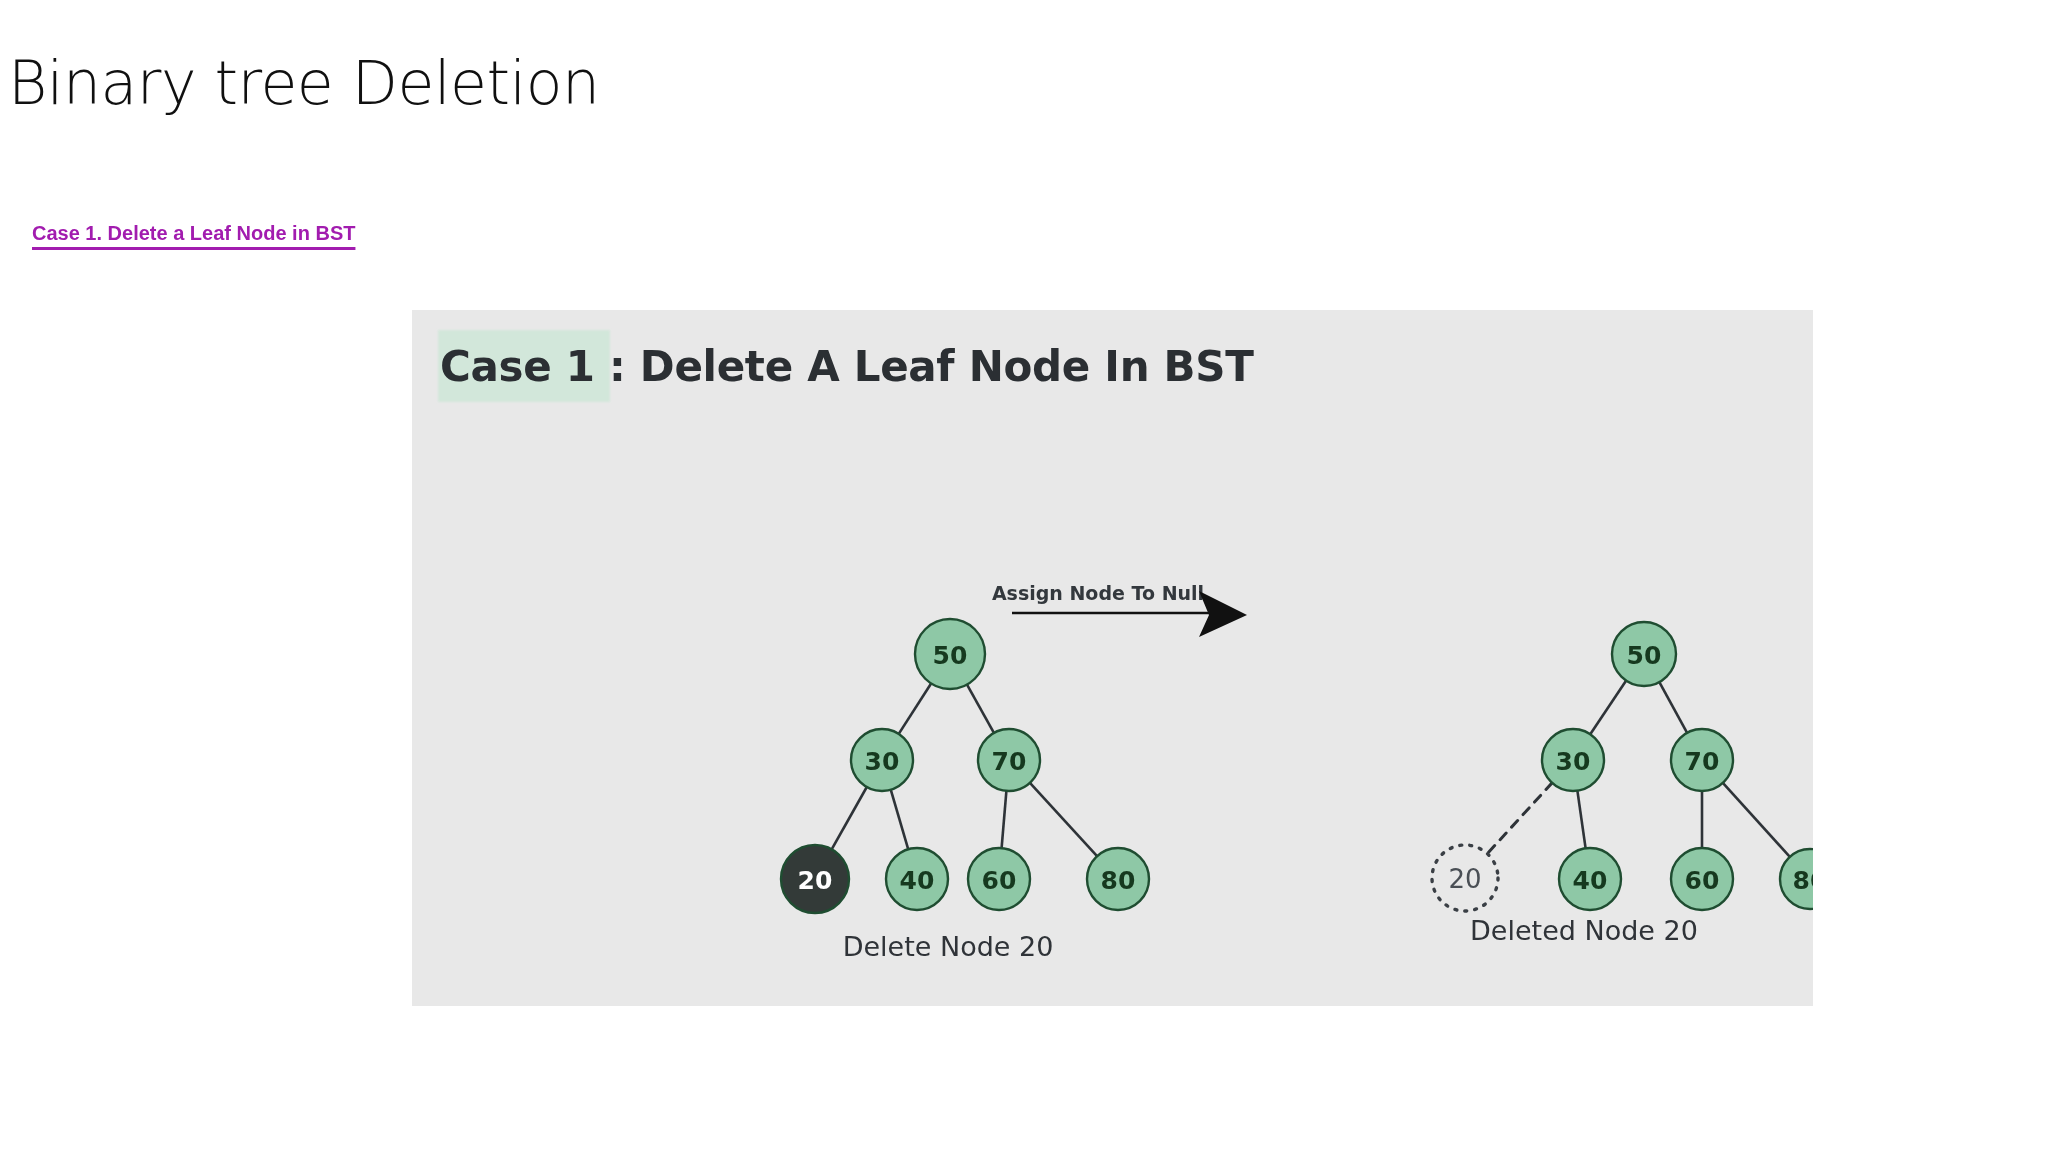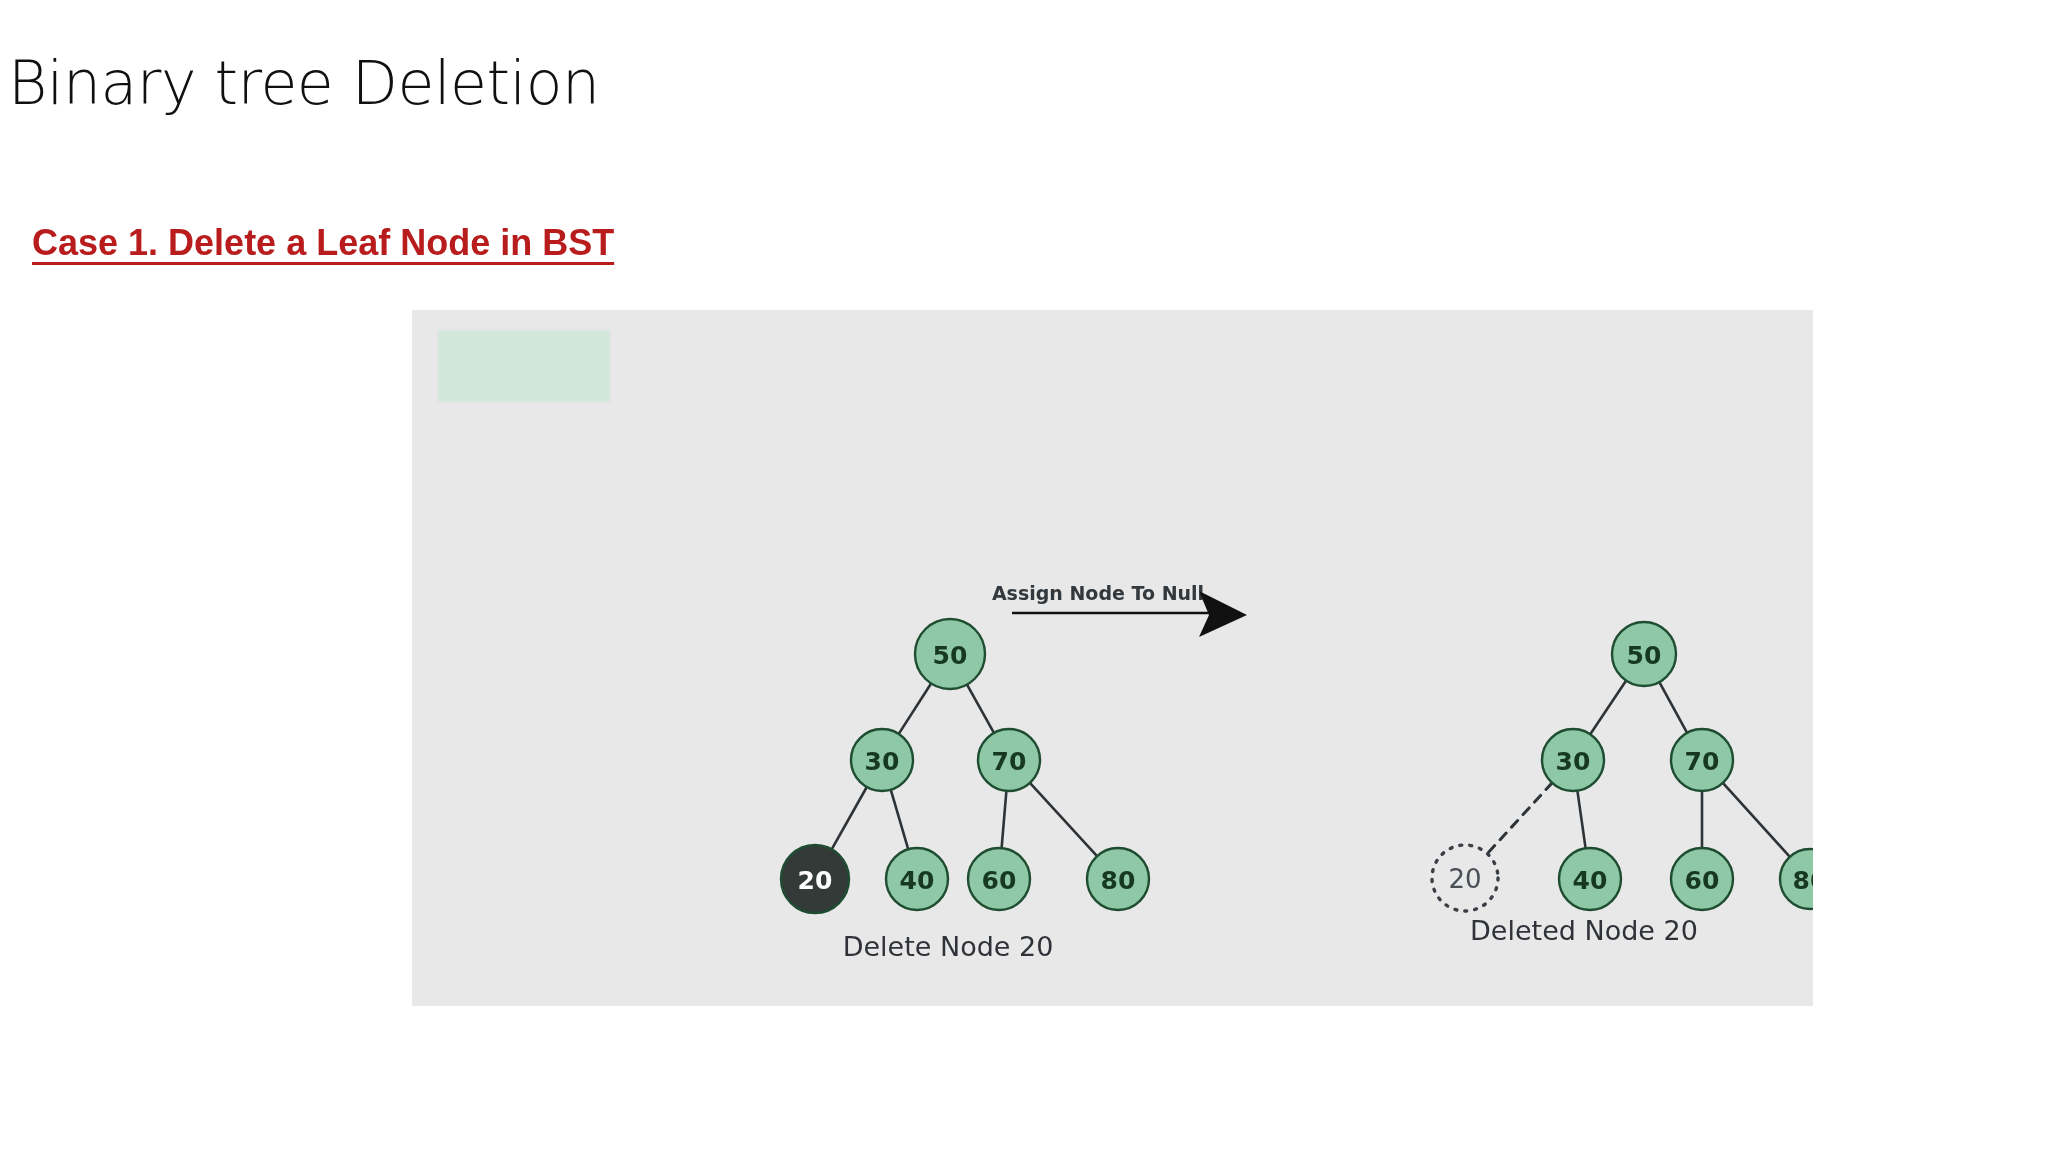--- a/index.html
+++ b/index.html
@@ -29,23 +29,23 @@
     white-space: nowrap;
     line-height: 1.1;
   }
 
   
   #case-subheading {
     position: absolute;
     left: 32px;
     top: 222px;
     font-family: "Liberation Sans", sans-serif;
-    font-size: 36px;
-    font-weight: bold;
-    color: #b91c1c;
+    font-size: 20px;
+    font-weight: bold;
+    color: #a21caf;
     text-decoration: underline;
     text-underline-offset: 7px;
     text-decoration-thickness: 3px;
     white-space: nowrap;
   }
 
   
   #figure-panel {
     position: absolute;
     left: 412px;
@@ -157,20 +157,23 @@
 </head>
 <body>
 
 <div id="slide-title">Binary tree Deletion</div>
 
 <div id="case-subheading">Case 1. Delete a Leaf Node in BST</div>
 
 <div id="figure-panel">
 
   <div id="figure-heading-highlight"></div>
+  <div id="figure-heading-wrap">
+    <span id="figure-heading">Case 1 : Delete A Leaf Node In BST</span>
+  </div>
 
   <svg id="tree-diagram" viewBox="0 0 1401 696">
 
     <g transform="translate(240, 250)">
       <g id="left-edges">
           <line x1="279.1015857000725" y1="123.45929287929867" x2="246.73859552279288" y2="173.90748344976402" class="edge"></line>
           <line x1="315.0219931360213" y1="124.5818859731908" x2="341.9233775080954" y2="172.91318670945958" class="edge"></line>
           <line x1="214.79112542126333" y1="227.01277723686067" x2="179.6807011508725" y2="289.37308303053993" class="edge"></line>
           <line x1="238.74715604373804" y1="229.74033054870938" x2="256.2528439562619" y2="289.2596694512906" class="edge"></line>
           <line x1="354.404107498734" y1="230.89112076506566" x2="349.595892501266" y2="288.10887923493436" class="edge"></line>

